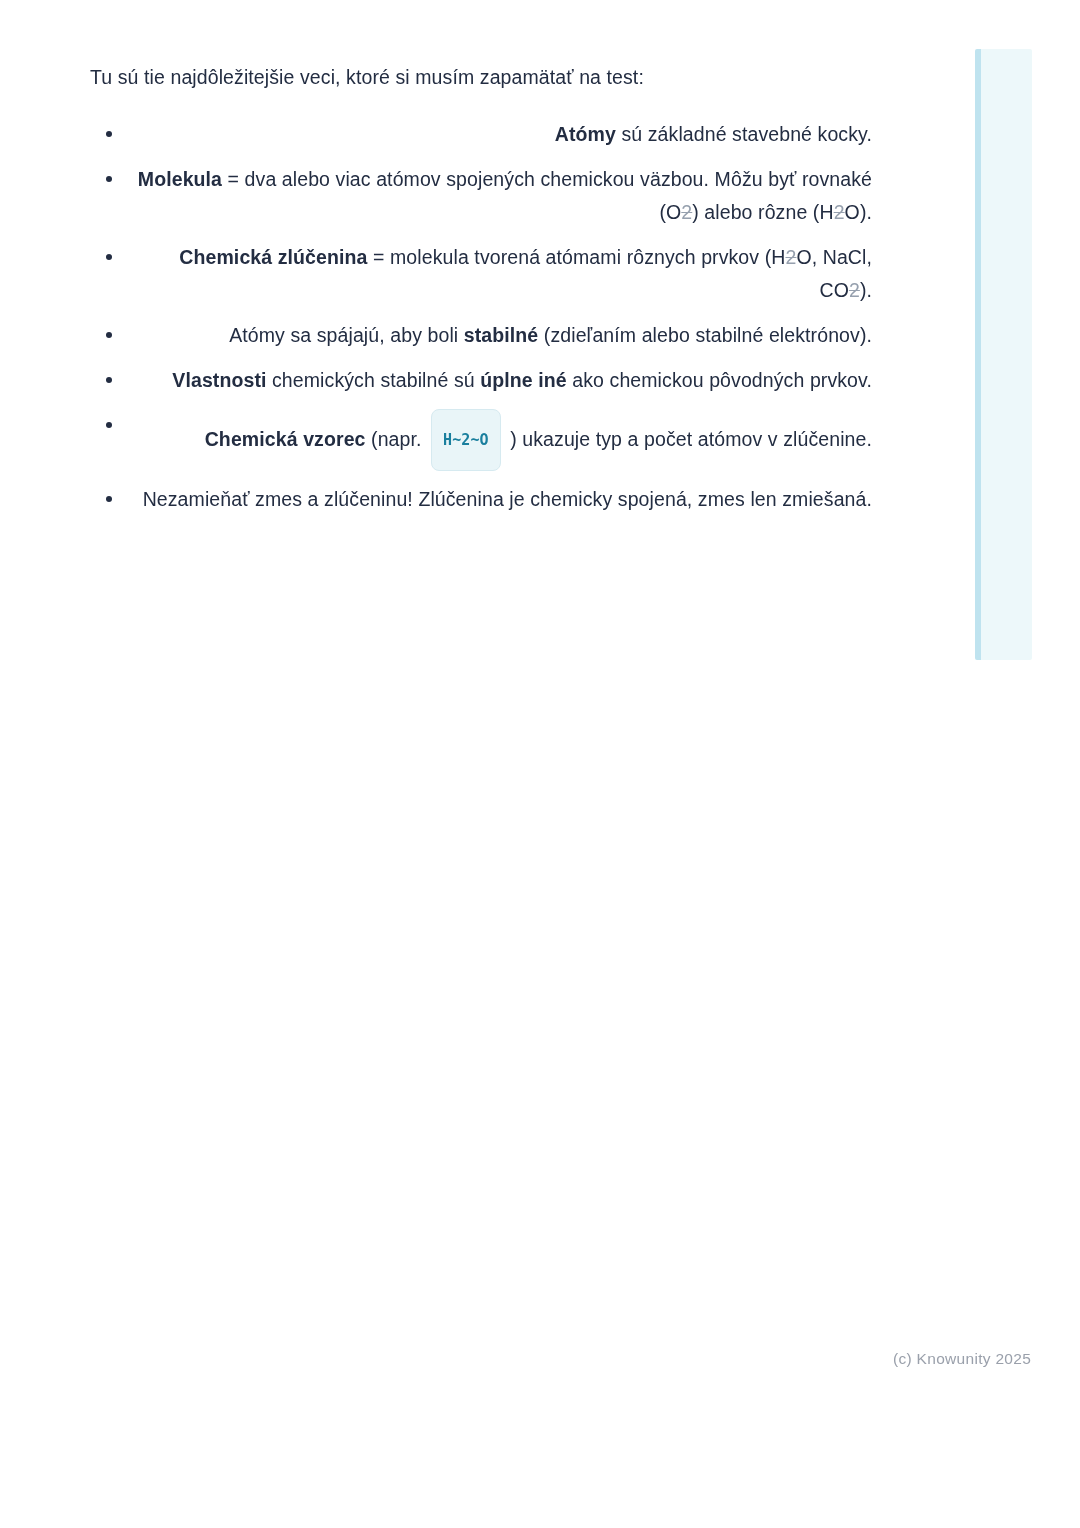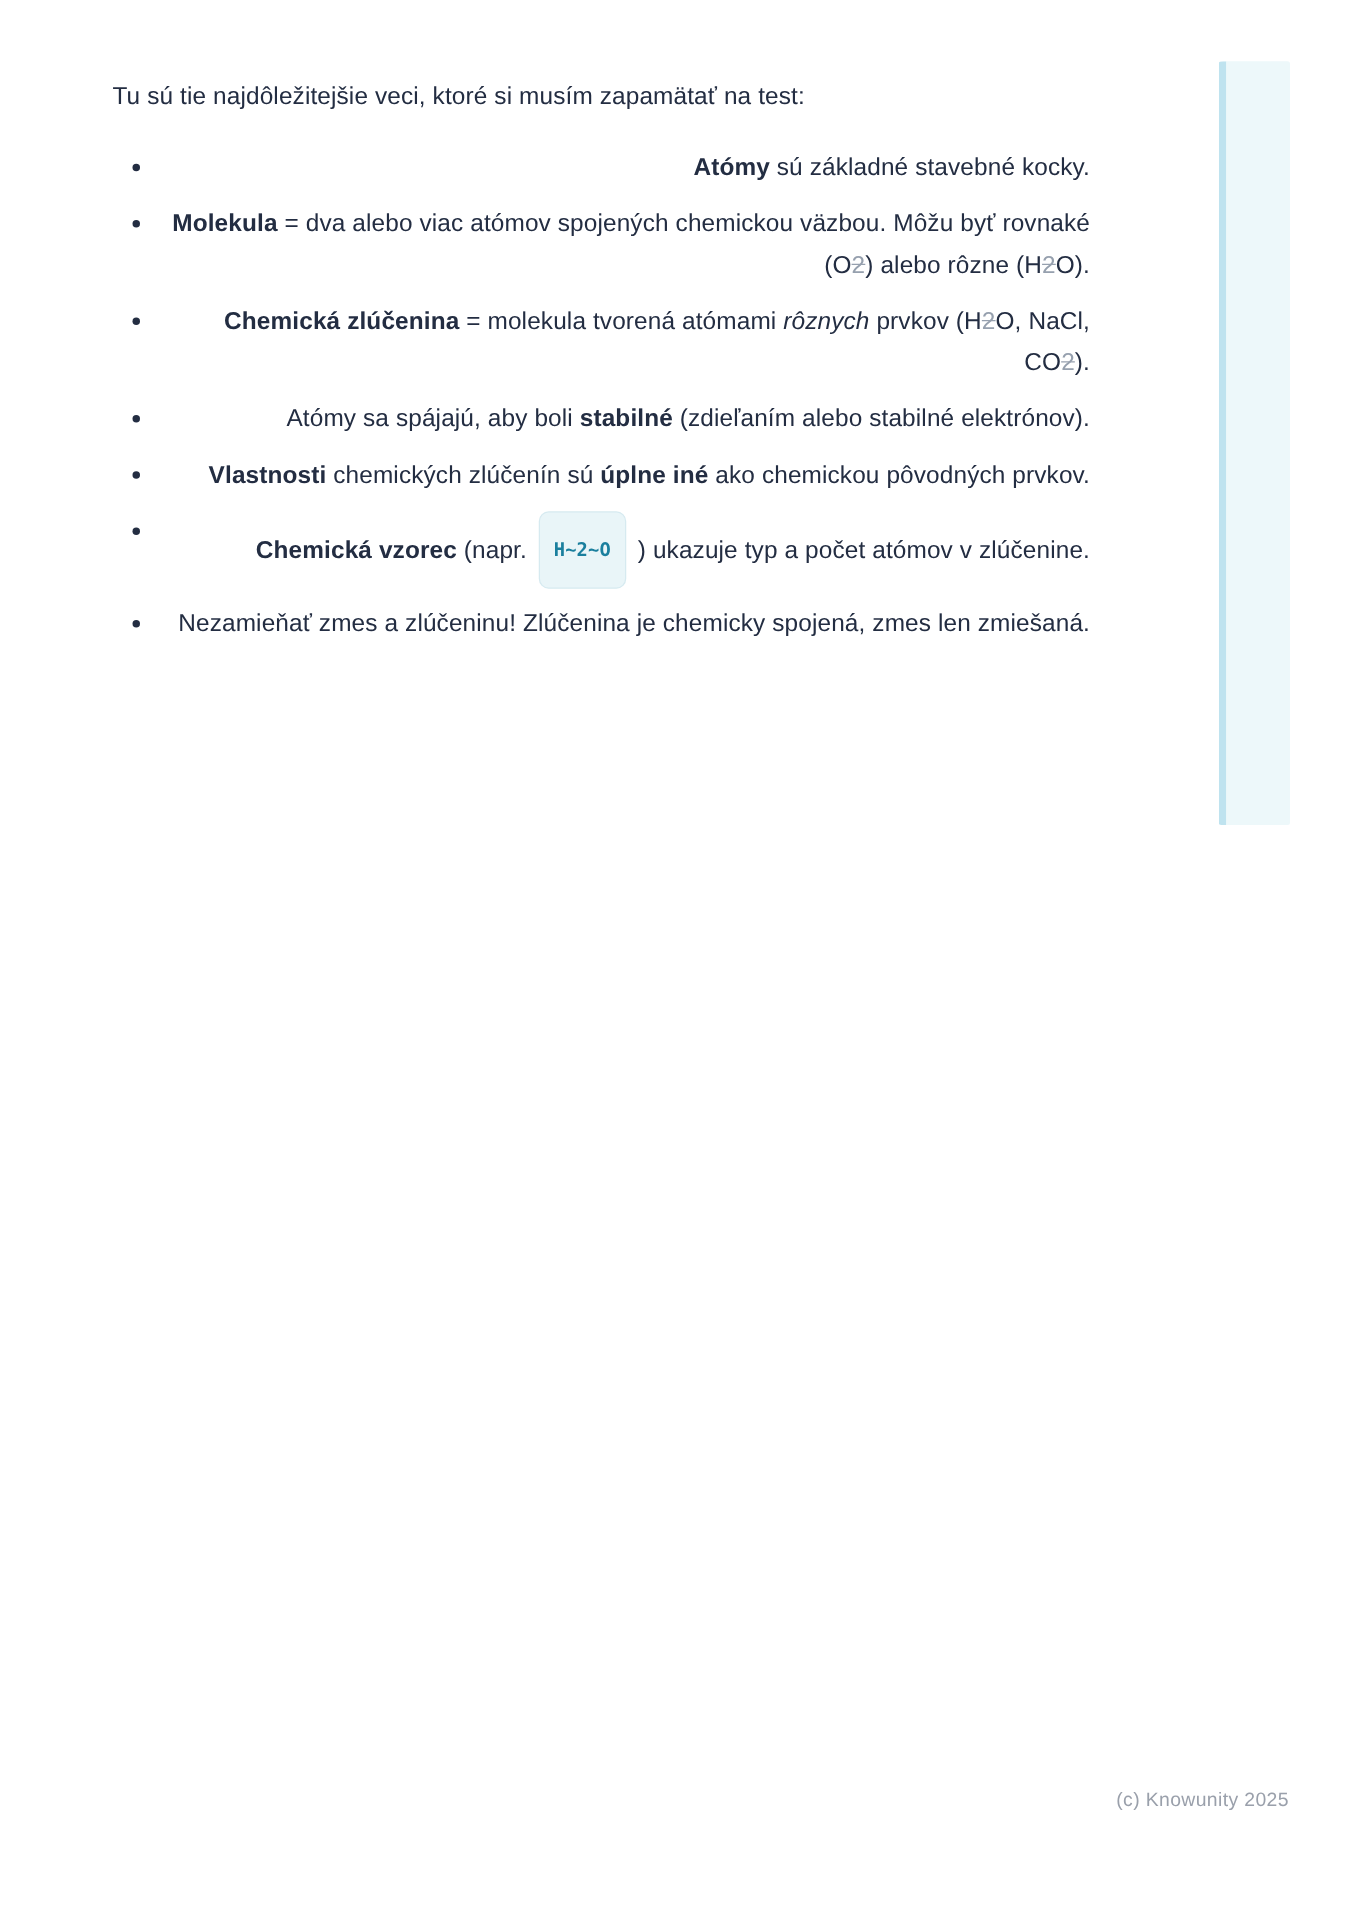--- a/index.html
+++ b/index.html
@@ -38,21 +38,21 @@
   .dot {
     position: absolute;
     left: 16px;
     top: 13px;
     width: 6px;
     height: 6px;
     border-radius: 50%;
     background: var(--text-color, #232d42);
   }
   .bold { font-weight: 700; }
-  .italic { font-style: italic; }
+  .italic { }
   .strike {
     color: var(--strike-color, #96a0ae);
     text-decoration: line-through;
   }
   .code {
     display: inline-block;
     font-family: "DejaVu Sans Mono", monospace;
     font-size: 15px;
     font-weight: 700;
     line-height: 20px;
@@ -70,38 +70,38 @@
     top: 49px;
     width: 57px;
     height: 611px;
     background: var(--bar-fill, #edf8fa);
     border-left: 6px solid var(--bar-stripe, #bfe3ef);
     border-radius: 2px;
   }
   .footer {
     position: absolute;
     left: 893px;
-    top: 1432px;
+    top: 1350px;
     font-size: 15.5px;
     color: var(--footer-color, #9aa0ab);
     letter-spacing: 0.3px;
     white-space: nowrap;
   }
 </style>
 </head>
 <body>
 
 <div class="content">
   <p class="intro">Tu sú tie najdôležitejšie veci, ktoré si musím zapamätať na test:</p>
   <ul class="bullet-list" id="bullet-list">
       <li><span class="dot"></span><span class="bold">Atómy</span><span> sú základné stavebné kocky.</span></li>
       <li><span class="dot"></span><span class="bold">Molekula</span><span> = dva alebo viac atómov spojených chemickou väzbou. Môžu byť rovnaké (O</span><span class="strike">2</span><span>) alebo rôzne (H</span><span class="strike">2</span><span>O).</span></li>
       <li><span class="dot"></span><span class="bold">Chemická zlúčenina</span><span> = molekula tvorená atómami </span><span class="italic">rôznych</span><span> prvkov (H</span><span class="strike">2</span><span>O, NaCl, CO</span><span class="strike">2</span><span>).</span></li>
       <li><span class="dot"></span><span>Atómy sa spájajú, aby boli </span><span class="bold">stabilné</span><span> (zdieľaním alebo stabilné elektrónov).</span></li>
-      <li><span class="dot"></span><span class="bold">Vlastnosti</span><span> chemických zlúčenín sú </span><span class="bold">úplne iné</span><span> ako chemickou pôvodných prvkov.</span></li>
+      <li><span class="dot"></span><span class="bold">Vlastnosti</span><span> chemických stabilné sú </span><span class="bold">úplne iné</span><span> ako chemickou pôvodných prvkov.</span></li>
       <li><span class="dot"></span><span class="bold">Chemická vzorec</span><span> (napr. </span><span class="code">H~2~O</span><span> ) ukazuje typ a počet atómov v zlúčenine.</span></li>
       <li><span class="dot"></span><span>Nezamieňať zmes a zlúčeninu! Zlúčenina je chemicky spojená, zmes len zmiešaná.</span></li>
     </ul>
 </div>
 
 <div class="side-bar"></div>
 
 <div class="footer">(c) Knowunity 2025</div>
 
 </body></html>

